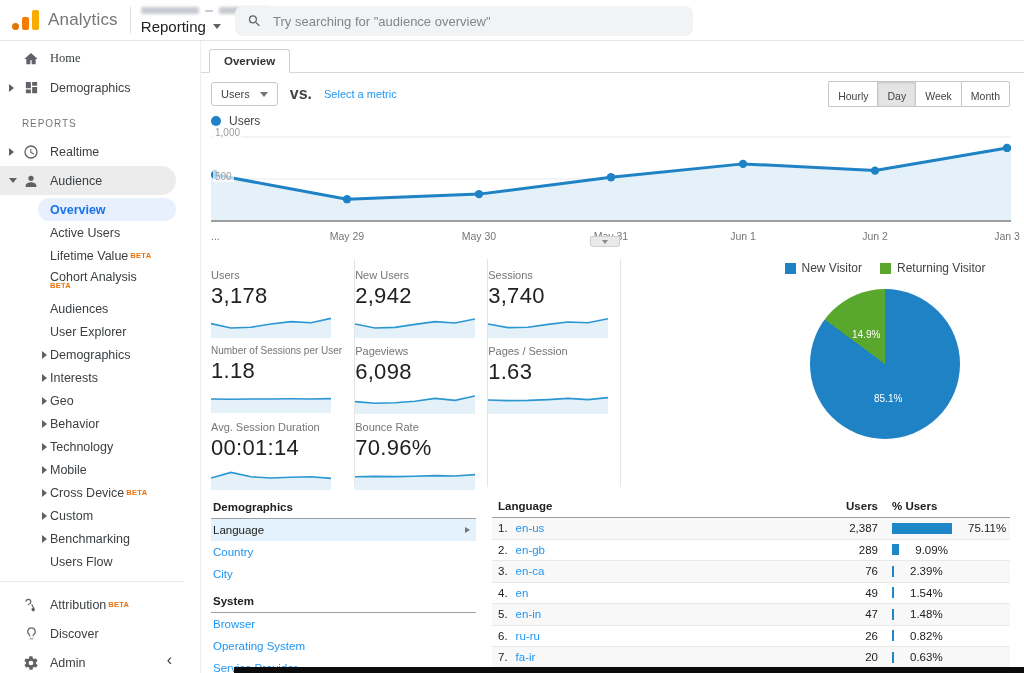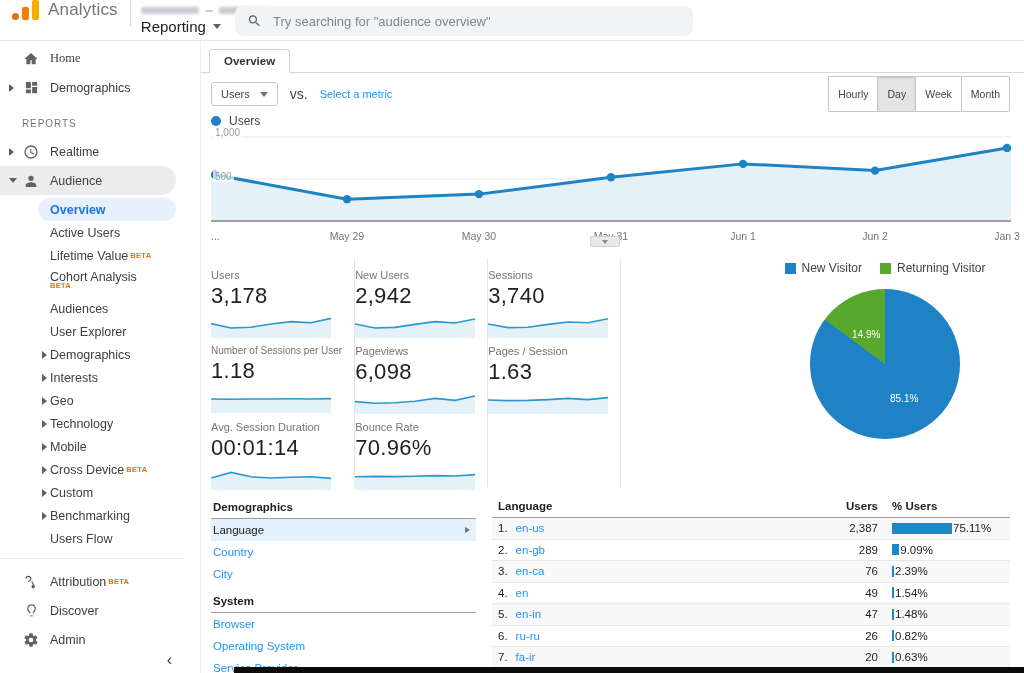--- a/index.html
+++ b/index.html
@@ -2,21 +2,21 @@
 <html><head>
 <meta charset="utf-8">
 <style>
   * { margin:0; padding:0; box-sizing:border-box; }
   html,body { width:1024px; height:673px; overflow:hidden; background:#fff;
     font-family:"Liberation Sans","DejaVu Sans",sans-serif; }
   .app { position:relative; width:1024px; height:673px; background:#fff; }
 
   
   .header { position:absolute; top:0; left:0; right:0; height:41px; background:#fff;
-    border-bottom:1px solid #e4e6e8; display:flex; z-index:20; }
+    border-bottom:1px solid #e4e6e8; display:flex; align-items:center; z-index:20; }
   .logo-box { display:flex; align-items:flex-end; gap:3px; margin-left:12px; height:20px; }
   .logo-dot { width:7px; height:7px; border-radius:50%; background:#e37400; }
   .logo-bar-m { width:7px; height:13px; border-radius:2px; background:#f57c00; }
   .logo-bar-t { width:7px; height:20px; border-radius:2px; background:#f9ab00; }
   .brand { font-size:17px; color:#757575; margin-left:9px; letter-spacing:.2px; }
   .hdr-div { width:1px; height:26px; background:#dadce0; margin:0 10px 0 12px; }
   .account { display:flex; flex-direction:column; justify-content:center; }
   .redacted-row { display:flex; gap:6px; align-items:center; height:10px; margin-bottom:2px; }
   .redacted { height:7px; border-radius:2px; background:#c7cad1; filter:blur(1.5px); }
   .r1 { width:58px; } .r2 { width:8px; height:2px; filter:none; background:#c7cad1; } .r3 { width:50px; }
@@ -50,25 +50,25 @@
 
   
   .main { position:absolute; top:41px; left:200px; right:0; bottom:0; background:#fff; border-left:1px solid #eceef0; }
   .tabbar { position:absolute; top:9px; left:0; right:0; height:23px; border-bottom:1px solid #d8d8d8; }
   .tab { position:absolute; left:8px; bottom:-1px; height:24px; background:#fff; border:1px solid #d0d0d0; border-bottom:1px solid #fff;
     border-radius:3px 3px 0 0; font-size:11.5px; font-weight:bold; color:#333; padding:0 14px; display:flex; align-items:center; }
 
   .controls { position:absolute; top:40px; left:10px; right:14px; height:26px; display:flex; align-items:center; }
   .metric-select { display:flex; align-items:center; gap:10px; border:1px solid #c9c9c9; border-radius:3px; background:#fff;
     height:24px; padding:0 9px; font-size:11px; color:#444; cursor:pointer; }
-  .vs { font-size:14px; color:#444; margin:0 12px 0 12px; font-weight:normal; }
+  .vs { font-size:16px; color:#444; margin:0 12px 0 12px; font-weight:bold; }
   .link { color:#2196f3; cursor:pointer; text-decoration:none; }
   .select-metric { font-size:11px; }
   .seg { margin-left:auto; display:flex; }
-  .seg button { font-size:10.5px; color:#444; background:#fff; border:1px solid #c6c6c6; border-right:none; height:36px;
+  .seg button { font-size:10.5px; color:#444; background:#fff; border:1px solid #c6c6c6; border-right:none; height:26px;
     padding:8px 9px; cursor:pointer; font-family:"Liberation Sans",sans-serif; }
   .seg button:first-child { border-radius:2px 0 0 2px; }
   .seg button:last-child { border-right:1px solid #c6c6c6; border-radius:0 2px 2px 0; }
   .seg button.sel { background:#e4e4e4; box-shadow:inset 0 1px 2px rgba(0,0,0,.15); }
 
   .legend-users { position:absolute; top:73px; left:10px; display:flex; align-items:center; gap:8px; font-size:12px; color:#424242; }
   .dot { width:10px; height:10px; border-radius:50%; background:#1e82c5; }
 
   .chart-wrap { position:absolute; top:88px; left:10px; width:800px; height:104px; }
   .chart-wrap svg { display:block; }
@@ -88,37 +88,37 @@
   .cell .m-label { font-size:11px; color:#757575; margin-bottom:2px; white-space:nowrap; }
   .cell .m-value { font-size:22px; color:#212121; letter-spacing:.3px; margin-bottom:1px; }
   .pie-col { margin-left:auto; width:250px; }
   .pie-legend { display:flex; justify-content:center; gap:18px; font-size:12px; color:#424242; margin-top:2px; }
   .pie-legend .li { display:flex; align-items:center; gap:6px; }
   .sq { width:11px; height:11px; }
   .pie-box { position:relative; width:150px; height:150px; margin:14px auto 0; }
   .pie { width:150px; height:150px; border-radius:50%; }
   .pie-lbl { position:absolute; color:#fff; font-size:10px; }
   .pl-green { top:40px; left:42px; }
-  .pl-blue { top:104px; left:80px; }
+  .pl-blue { top:104px; left:64px; }
 
   
   .bottom { position:absolute; top:456px; left:10px; right:14px; bottom:6px; display:flex; }
   .demo { width:265px; margin-right:16px; font-size:11.5px; }
   .demo-h { font-weight:bold; color:#212121; padding:4px 0 5px 2px; border-bottom:1px solid #9e9e9e; }
   .demo-item { display:flex; align-items:center; height:22px; padding-left:2px; color:#2196f3; cursor:pointer; position:relative; }
   .demo-item.active { background:#e3f2fd; color:#212121; }
   .demo-item.active .tri-r { position:absolute; right:6px; border-left-color:#757575; border-top-width:3.5px; border-bottom-width:3.5px; }
   .lang { flex:1; font-size:11.5px; }
   .lang-head { display:flex; font-weight:bold; color:#212121; padding:3px 0 5px; border-bottom:1px solid #9e9e9e; }
   .lang-row { display:flex; align-items:center; height:21.5px; border-bottom:1px solid #e8e8e8; }
   .lang-row.odd { background:#f8f8f8; }
   .col-lang { flex:1; display:flex; gap:8px; padding-left:6px; }
   .rank { color:#212121; }
   .col-users { width:88px; text-align:right; color:#212121; }
-  .col-pct { width:118px; margin-left:14px; display:flex; align-items:center; gap:1px; }
+  .col-pct { width:118px; margin-left:14px; display:flex; align-items:center; gap:16px; }
   .hc-users { width:88px; text-align:right; }
   .hc-pct { width:118px; margin-left:14px; }
   .bar { height:11px; background:#1e87c8; }
   .pct-lbl { color:#212121; }
 
   .black-bar { position:absolute; left:33px; right:0; bottom:0; height:6px; background:#0b0b0b; }
 </style>
 </head>
 <body>
 
@@ -213,20 +213,24 @@
       <span class="sub-caret tri-r"></span>
       <span>Demographics</span>
     </div>
     <div class="s-sub">
       <span class="sub-caret tri-r"></span>
       <span>Interests</span>
     </div>
     <div class="s-sub">
       <span class="sub-caret tri-r"></span>
       <span>Geo</span>
+    </div>
+    <div class="s-sub">
+      <span class="sub-caret tri-r"></span>
+      <span>Behavior</span>
     </div>
     <div class="s-sub">
       <span class="sub-caret tri-r"></span>
       <span>Technology</span>
     </div>
     <div class="s-sub">
       <span class="sub-caret tri-r"></span>
       <span>Mobile</span>
     </div>
     <div class="s-sub">

